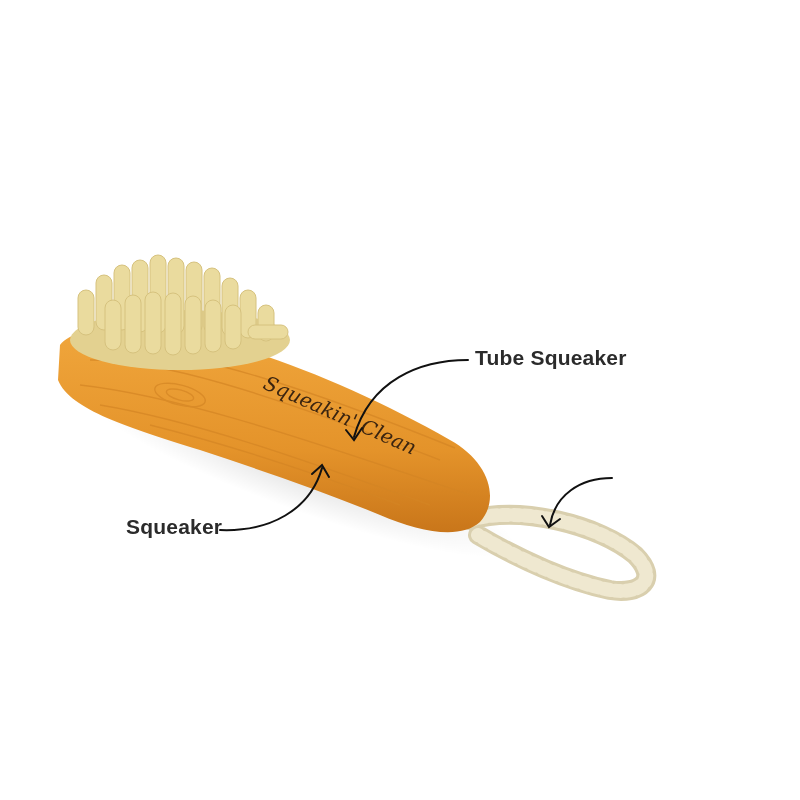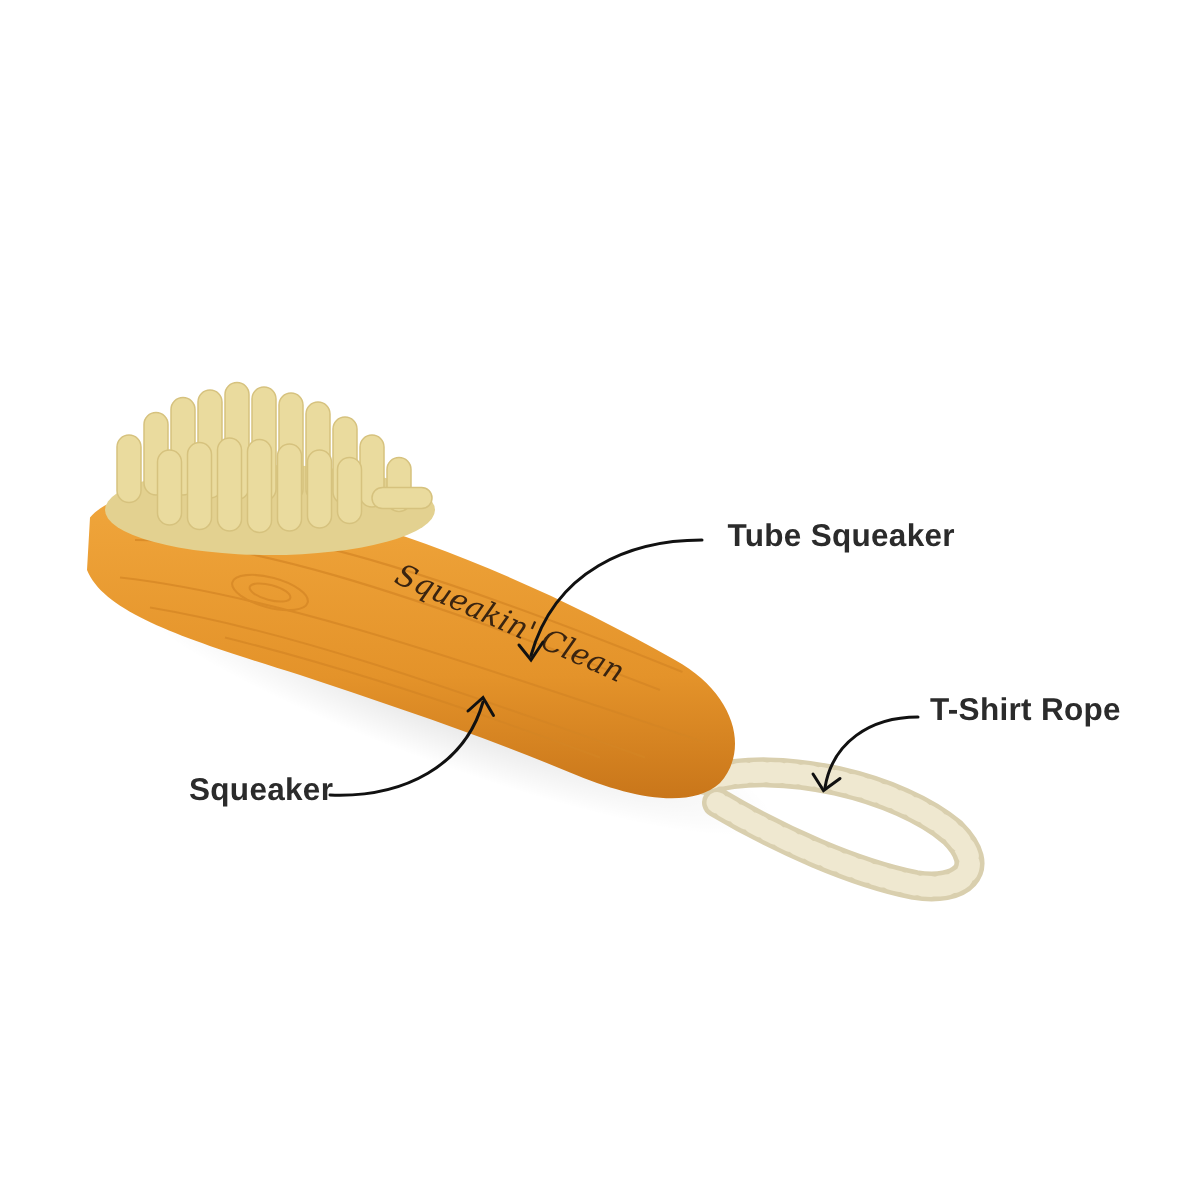--- a/index.html
+++ b/index.html
@@ -1,19 +1,19 @@
 <!DOCTYPE html>
 <html><head>
 <meta charset="utf-8">
 <style>
   html,body{margin:0;padding:0;background:#ffffff;}
   .canvas{position:relative;width:800px;height:800px;overflow:hidden;background:#ffffff;}
   svg.art{position:absolute;left:0;top:0;}
   .label{position:absolute;font-family:"Liberation Sans","DejaVu Sans",sans-serif;font-weight:700;color:#2b2b2b;font-size:21px;white-space:nowrap;letter-spacing:0.2px;}
-  .l-tube{left:475px;top:346px;margin-left:10px;}
+  .l-tube{left:475px;top:346px;}
   .l-crinkle{left:126px;top:515px;}
   .l-rope{left:620px;top:462px;}
 </style>
 </head>
 <body>
 
 <div class="canvas">
   <svg class="art" width="800" height="800" viewBox="0 0 800 800">
     <defs>
       <linearGradient id="wood" x1="0" y1="0" x2="0" y2="1">
@@ -82,14 +82,13 @@
       <path d="M346 430 L354 440 L362 428"></path>
       <path d="M220 530 C270 532, 310 510, 322 468"></path>
       <path d="M312 474 L322 465 L329 477"></path>
       <path d="M612 478 C580 478, 555 495, 550 525"></path>
       <path d="M542 516 L549 527 L560 519"></path>
     </g>
   </svg>
 
   <div class="label l-tube">Tube Squeaker</div>
   <div class="label l-crinkle">Squeaker</div>
-  <div class="label l-rope">T-Shirt Rope</div>
 </div>
 
 </body></html>

